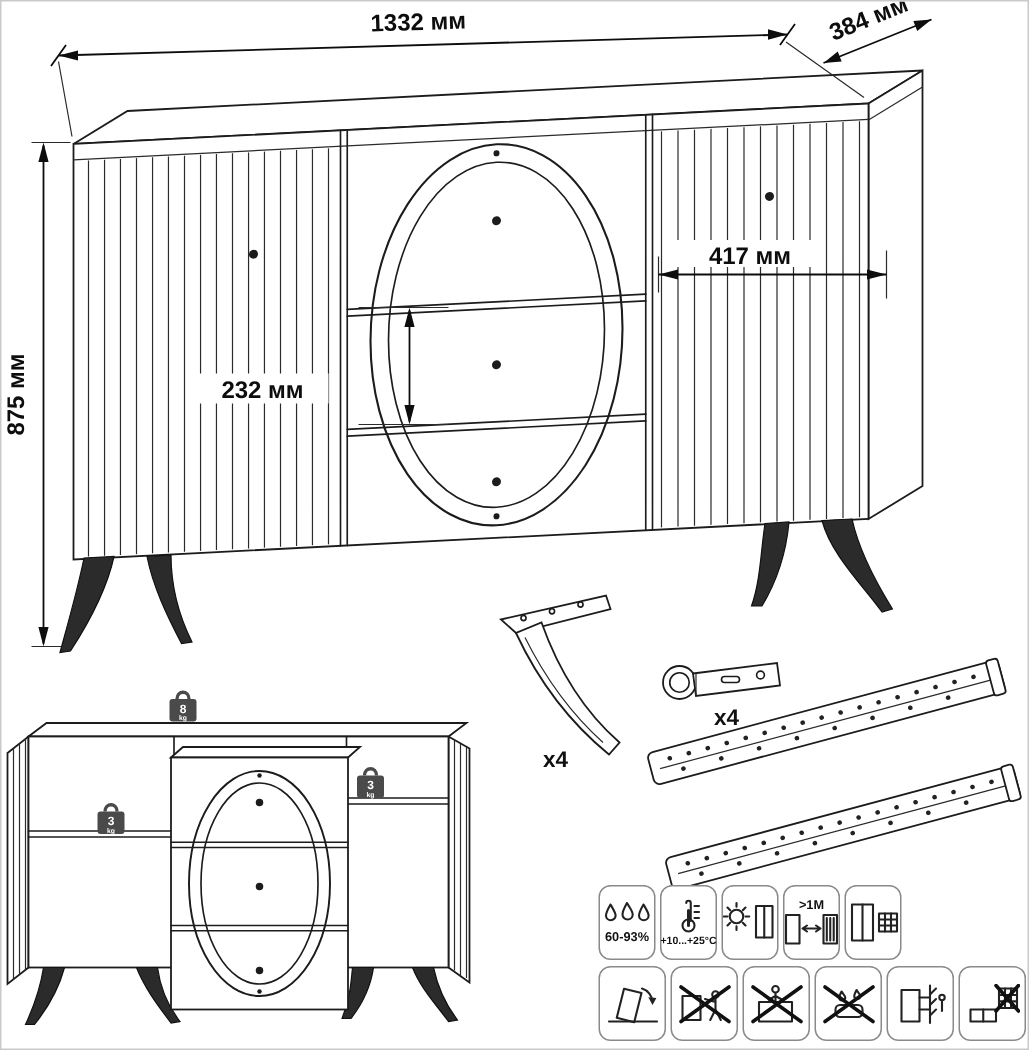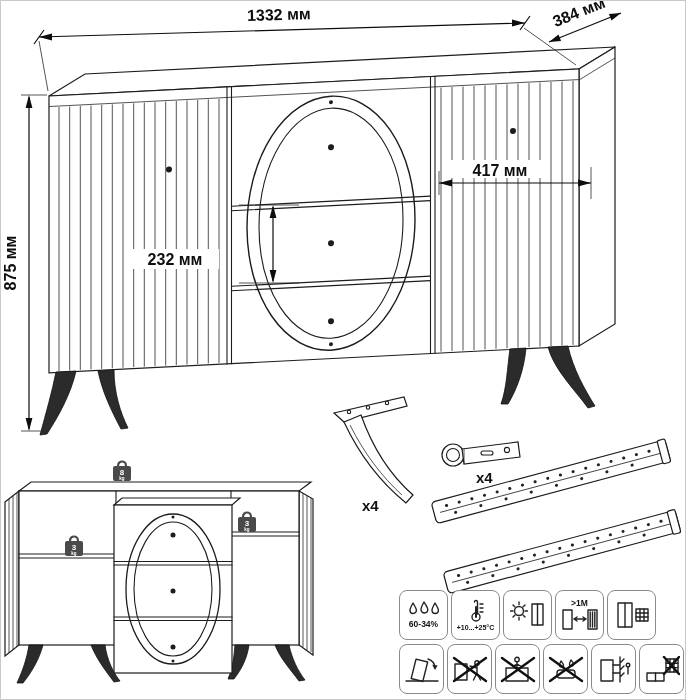--- a/index.html
+++ b/index.html
@@ -18,21 +18,21 @@
   .qty{font:700 15px "Liberation Sans",sans-serif;fill:#111;}
   .wbody{fill:#4a4a4a;stroke:none;}
   .whandle{fill:none;stroke:#4a4a4a;stroke-width:2.2;}
   .wnum{font:700 8px "Liberation Sans",sans-serif;fill:#fff;text-anchor:middle;}
   .wkg{font:700 4.5px "Liberation Sans",sans-serif;fill:#fff;text-anchor:middle;}
   .dots{stroke:#222;stroke-width:3;stroke-linecap:round;fill:none;}
   #icons{position:absolute;left:398px;top:589px;display:flex;flex-direction:column;gap:4px;}
   .irow{display:flex;gap:3px;}
   .cell{box-sizing:border-box;background:#fff;border:1.5px solid #8a8a8a;border-radius:8px;
         display:flex;flex-direction:column;align-items:center;justify-content:center;gap:1px;}
-  .c51{width:49px;height:50px;} .c45{width:45px;height:50px;}
+  .c51{width:38px;height:50px;} .c45{width:45px;height:50px;}
   .cell svg{position:static;}
   .ic{stroke:#222;fill:none;stroke-width:1.4;stroke-linecap:round;stroke-linejoin:round;}
   .icf{fill:#222;stroke:none;}
   .xmark{stroke:#111;stroke-width:2.4;fill:none;stroke-linecap:round;}
   .ilbl{font:700 8.5px "Liberation Sans",sans-serif;color:#111;line-height:1;}
   .ilbl.small{font-size:7px;}
 </style>
 </head>
 <body>
 
@@ -213,21 +213,21 @@
   </svg>
 
   <div id="icons">
     <div class="irow">
       <div class="cell c51">
         <svg width="34" height="18" viewBox="0 0 34 18">
           <path class="ic" d="M6,2 C4,5.5 3,7.5 3,9.3 A3.2,3.2 0 0 0 9.4,9.3 C9.4,7.5 8,5.5 6,2 Z"></path>
           <path class="ic" d="M17,1 C15,4.5 14,6.5 14,8.6 A3.4,3.4 0 0 0 20.8,8.6 C20.8,6.5 19,4.5 17,1 Z"></path>
           <path class="ic" d="M28,2 C26,5.5 25,7.5 25,9.3 A3.2,3.2 0 0 0 31.4,9.3 C31.4,7.5 30,5.5 28,2 Z"></path>
         </svg>
-        <span class="ilbl">60-34%</span>
+        <span class="ilbl">60-93%</span>
       </div>
       <div class="cell c51">
         <svg width="34" height="24" viewBox="0 0 34 24">
           <circle class="ic" cx="17" cy="18" r="4"></circle>
           <path class="ic" d="M15.5,3 a1.5,1.5 0 0 1 3,0 V15"></path>
           <path class="ic" d="M21,5 H24 M21,9 H24 M21,13 H24"></path>
           <path class="ic" d="M17,8 V18" style="stroke-width:2"></path>
         </svg>
         <span class="ilbl small">+10...+25°C</span>
       </div>

